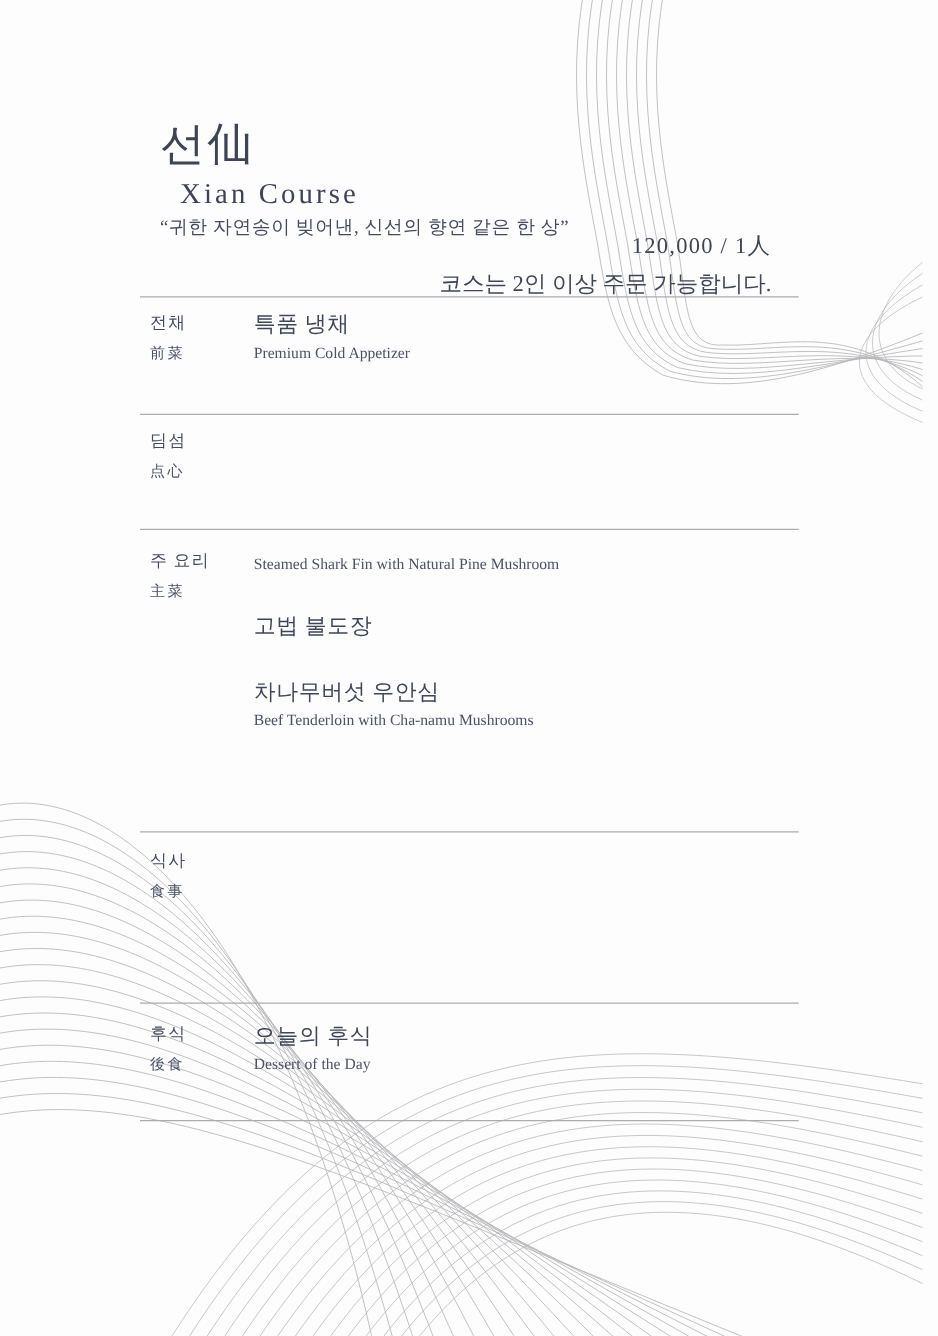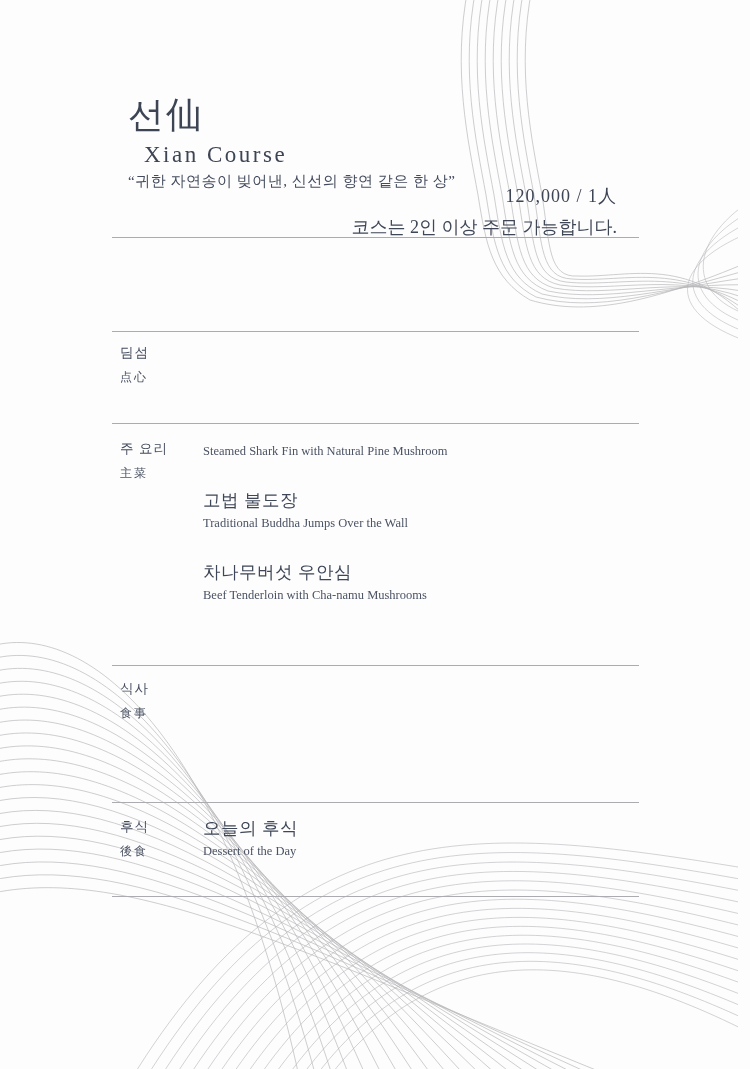--- a/index.html
+++ b/index.html
@@ -125,40 +125,51 @@
       <div class="price-note">코스는 2인 이상 주문 가능합니다.</div>
     </div>
 
     <div class="divider" style="top:237px"></div>
     <div class="divider" style="top:331px"></div>
     <div class="divider" style="top:423px"></div>
     <div class="divider" style="top:665px"></div>
     <div class="divider" style="top:802px"></div>
     <div class="divider" style="top:896px"></div>
 
+    <section class="menu-section" style="top:245px">
+      <div class="section-label">
+        <div class="label-kr">전채</div>
+        <div class="label-cn">前菜</div>
+      </div>
+      <div class="section-items">
+        <div class="menu-item">
+          <div class="item-kr">특품 냉채</div>
+          <div class="item-en">Premium Cold Appetizer</div>
+        </div>
+      </div>
+    </section>
 
     <section class="menu-section" style="top:340px">
       <div class="section-label">
         <div class="label-kr">딤섬</div>
         <div class="label-cn">点心</div>
       </div>
     </section>
 
     <section class="menu-section" style="top:436px">
       <div class="section-label">
         <div class="label-kr">주 요리</div>
         <div class="label-cn">主菜</div>
       </div>
       <div class="section-items">
         <div class="menu-item">
           <div class="item-en">Steamed Shark Fin with Natural Pine Mushroom</div>
         </div>
         <div class="menu-item">
           <div class="item-kr">고법 불도장</div>
-          <div class="item-en">Traditional Buddha Jumps Over the Wall</div>
         </div>
         <div class="menu-item">
           <div class="item-kr">차나무버섯 우안심</div>
           <div class="item-en">Beef Tenderloin with Cha-namu Mushrooms</div>
         </div>
       </div>
     </section>
 
     <section class="menu-section" style="top:676px">
       <div class="section-label">

